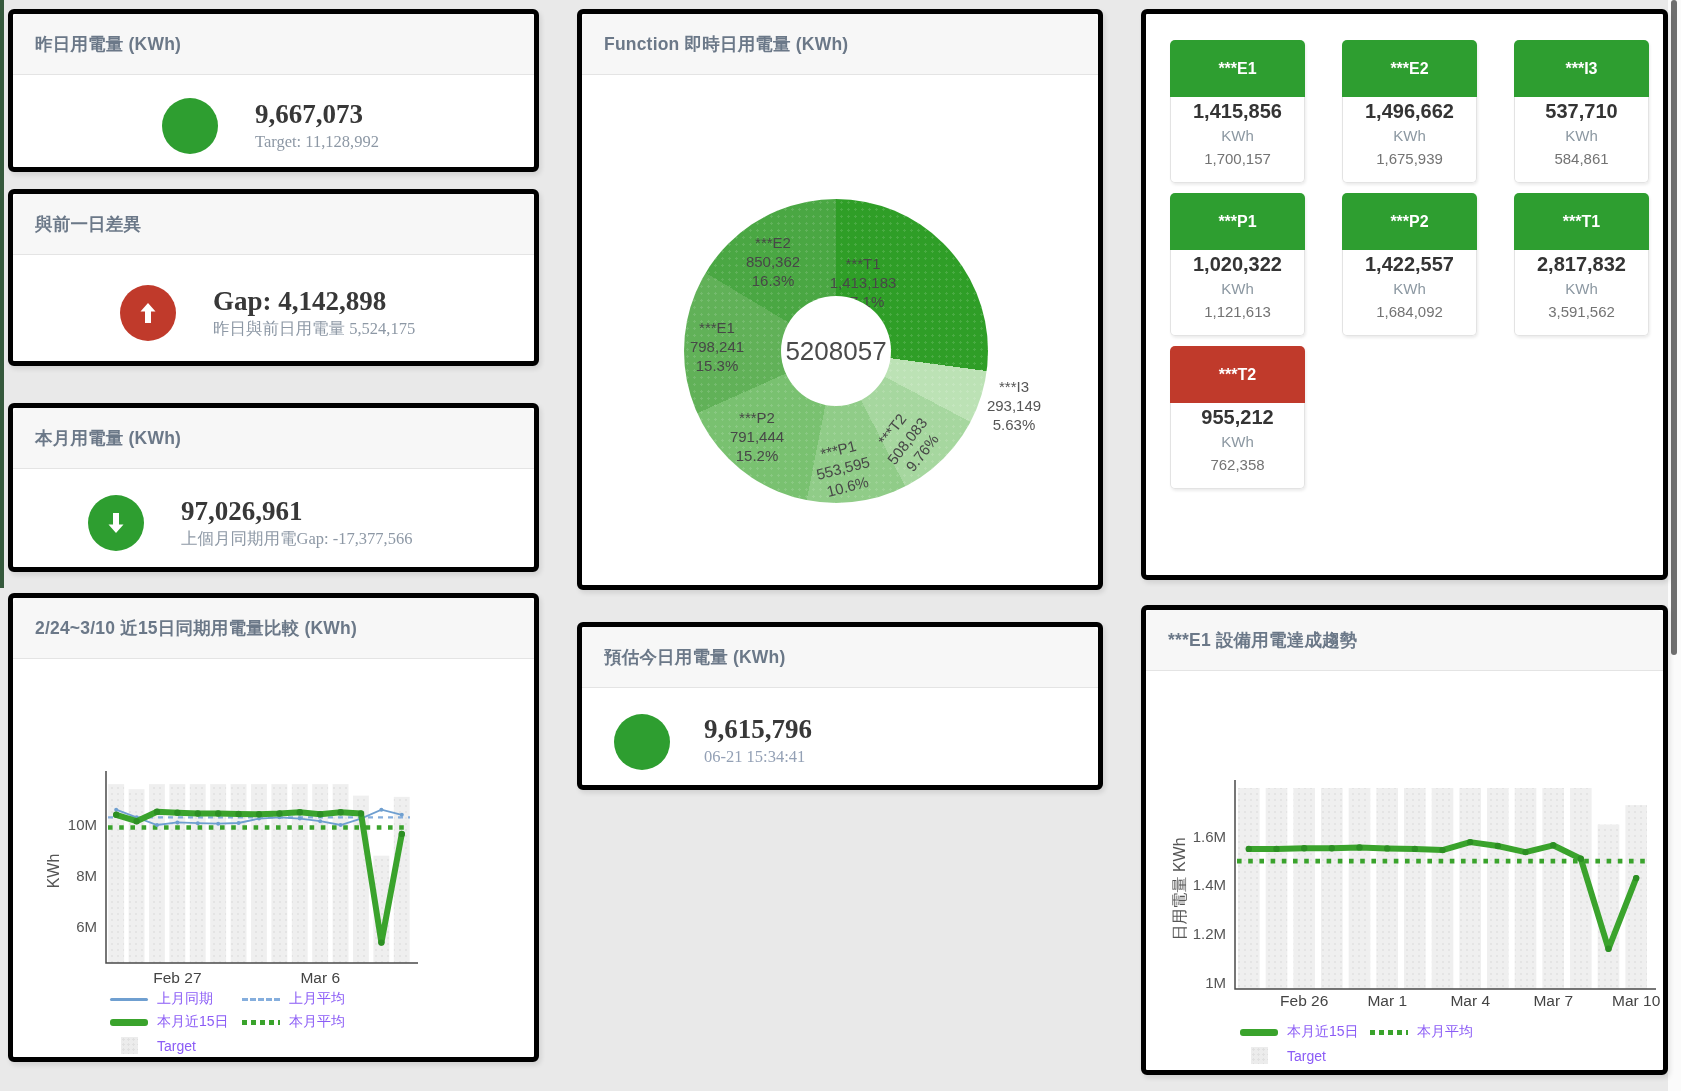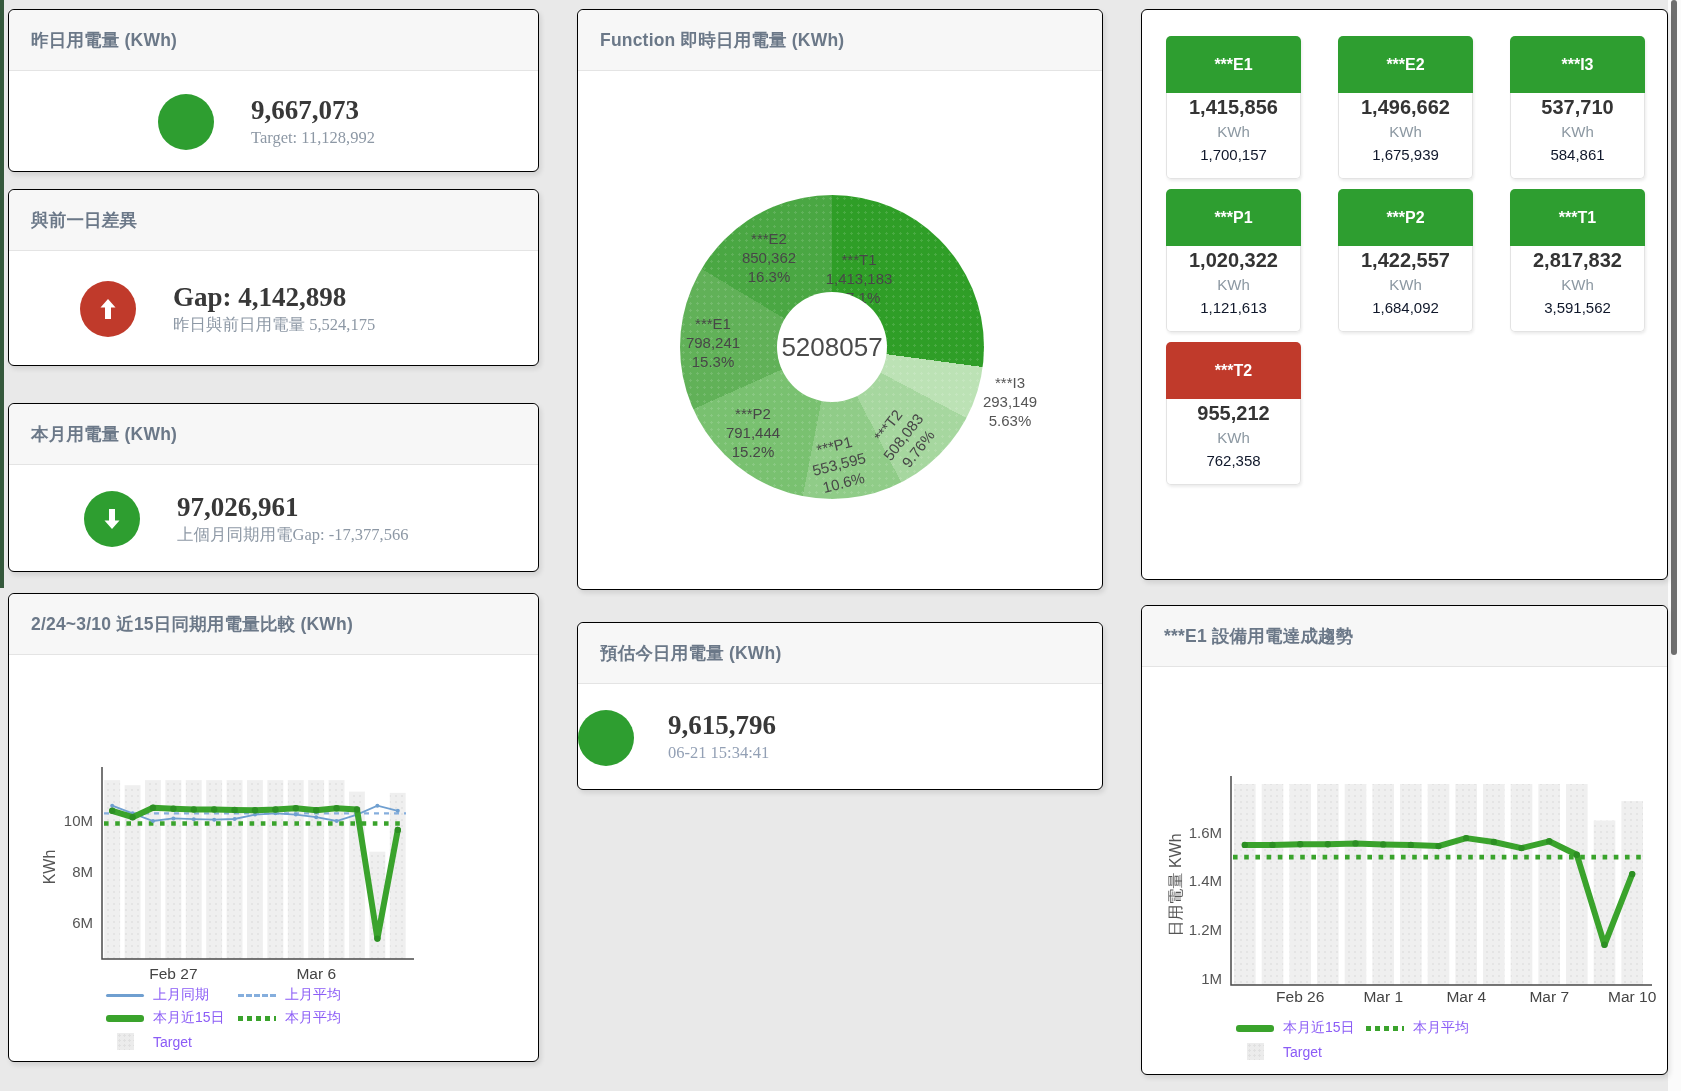--- a/index.html
+++ b/index.html
@@ -7,21 +7,21 @@
     width:1681px;height:1091px;position:relative;overflow:hidden;
     background:#e9e9e9;
     font-family:"Liberation Sans","DejaVu Sans",sans-serif;
     -webkit-font-smoothing:antialiased;
   }
   .edge-strip{position:absolute;left:0;top:0;width:4px;height:588px;background:#35593c;}
   .scrollbar{position:absolute;right:0;top:0;width:13px;height:1091px;background:#fbfbfb;}
   .scrollbar .thumb{position:absolute;left:3px;top:0;width:6px;height:655px;background:#6f6f6f;border-radius:3px;}
 
   .card{
-    position:absolute;background:#fff;border:1px solid #000000;border-radius:6px;
+    position:absolute;background:#fff;border:5px solid #000000;border-radius:6px;
     box-shadow:2px 3px 5px rgba(0,0,0,.10);box-sizing:border-box;overflow:visible;
   }
   .card-h{
     height:60px;background:#f7f7f7;border-bottom:1px solid #e4e4e4;
     border-radius:6px 6px 0 0;display:flex;align-items:center;padding-left:22px;
     font-size:17.5px;font-weight:bold;color:#6b7888;letter-spacing:.2px;
   }
   .card-b{position:relative;}
 
   
@@ -60,21 +60,21 @@
     display:flex;align-items:center;justify-content:center;
     background-image:radial-gradient(rgba(255,255,255,.14) 1.2px,transparent 1.3px);
     background-size:8px 8px;
   }
   .tile .tb{
     background:#fff;border:1px solid #e3e3e3;border-top:none;border-radius:0 0 5px 5px;
     height:84px;text-align:center;padding-top:1px;box-sizing:content-box;
   }
   .tile .tv{font-size:20px;font-weight:bold;color:#343434;line-height:26px;}
   .tile .tu{font-size:15px;color:#8c98a2;line-height:23px;}
-  .tile .tt{font-size:15px;color:#0f172a;line-height:23px;}
+  .tile .tt{font-size:15px;color:#737373;line-height:23px;}
 
   svg text{font-family:"Liberation Sans","DejaVu Sans",sans-serif;}
 
   
   .legend{position:absolute;display:grid;grid-auto-rows:23px;}
   .lg-item{display:flex;align-items:flex-end;font-size:14px;color:#8b5cf6;cursor:pointer;}
   .sw{width:38px;height:18px;flex:0 0 38px;margin-right:9px;display:flex;align-items:center;justify-content:center;}
   .sw i{display:block;}
   .sw.blue-line i{width:38px;height:3px;background:#6f9fd0;border-radius:2px;}
   .sw.blue-dash i{width:38px;height:0;border-top:3px dashed #85aedd;}
@@ -103,21 +103,21 @@
       <div class="kv">9,667,073</div>
       <div class="ks">Target: 11,128,992</div>
     </div>
   </div>
 </section>
 
 <section class="card" style="left:8px;top:189px;width:531px;height:177px;">
   <header class="card-h">
       <span>與前一日差異</span>
     </header>
-  <div class="card-b kpi" style="height:116px;padding-left:71px;">
+  <div class="card-b kpi" style="height:116px;padding-left:107px;">
     <span class="dot" id="dot-gap" style="background: rgb(192, 58, 43);">
         <svg width="28" height="30" viewBox="0 0 56 60">
           <path d="M28 10 L43 27 H34 V50 H22 V27 H13 Z" fill="#ffffff"></path>
         </svg>
       </span>
     <div class="kt" style="margin-left:37px;">
       <div class="kv">Gap: 4,142,898</div>
       <div class="ks">昨日與前日用電量 5,524,175</div>
     </div>
   </div>
@@ -290,21 +290,21 @@
           </div>
         </div>
     </div>
   </div>
 </section>
 
 <section class="card" style="left:577px;top:622px;width:526px;height:168px;">
   <header class="card-h">
       <span>預估今日用電量 (KWh)</span>
     </header>
-  <div class="card-b kpi" style="height:107px;">
+  <div class="card-b kpi" style="height:107px;margin-left:32px;">
     <span class="dot" id="dot-estimate" style="background: rgb(46, 158, 48);"></span>
     <div class="kt" style="margin-left:34px;">
       <div class="kv">9,615,796</div>
       <div class="ks" style="color:#93a0b5;">06-21 15:34:41</div>
     </div>
   </div>
 </section>
 
 <section class="card" style="left:1141px;top:9px;width:527px;height:571px;">
   <div class="card-b" id="tiles" style="height:511px;">

